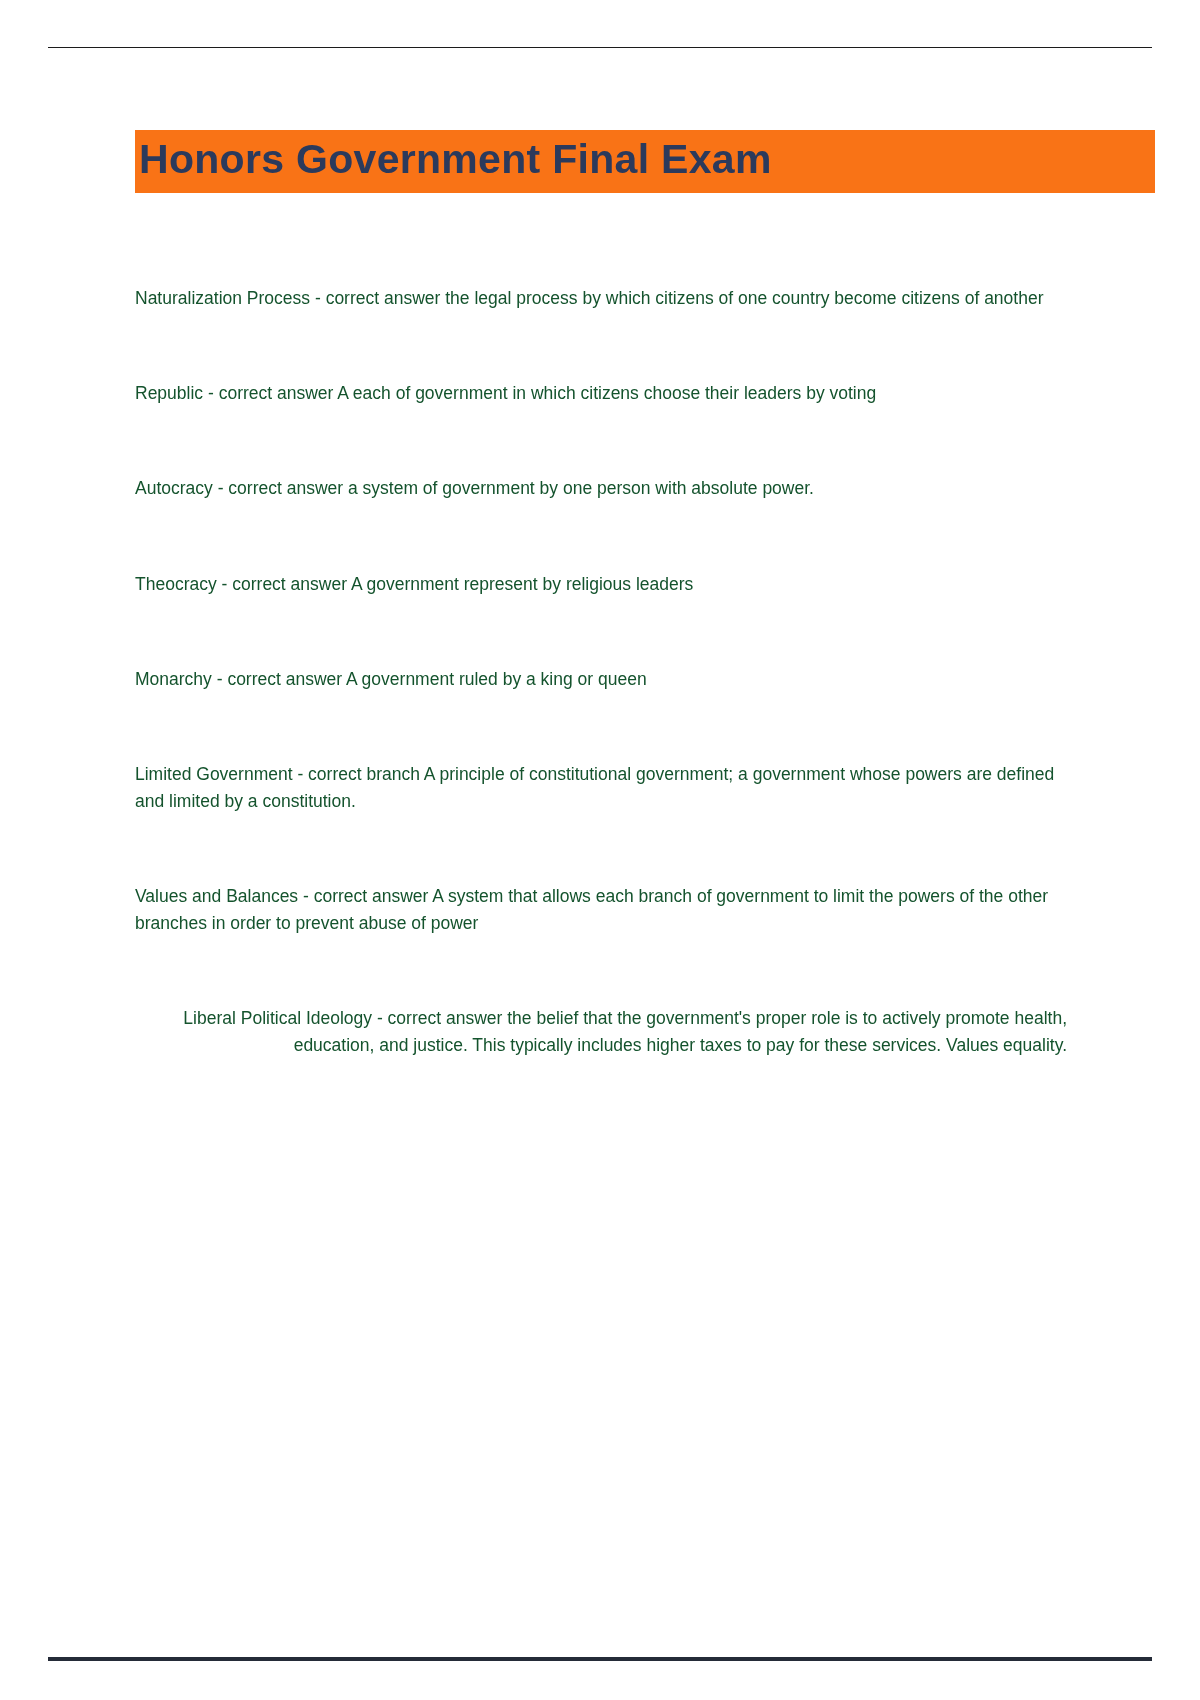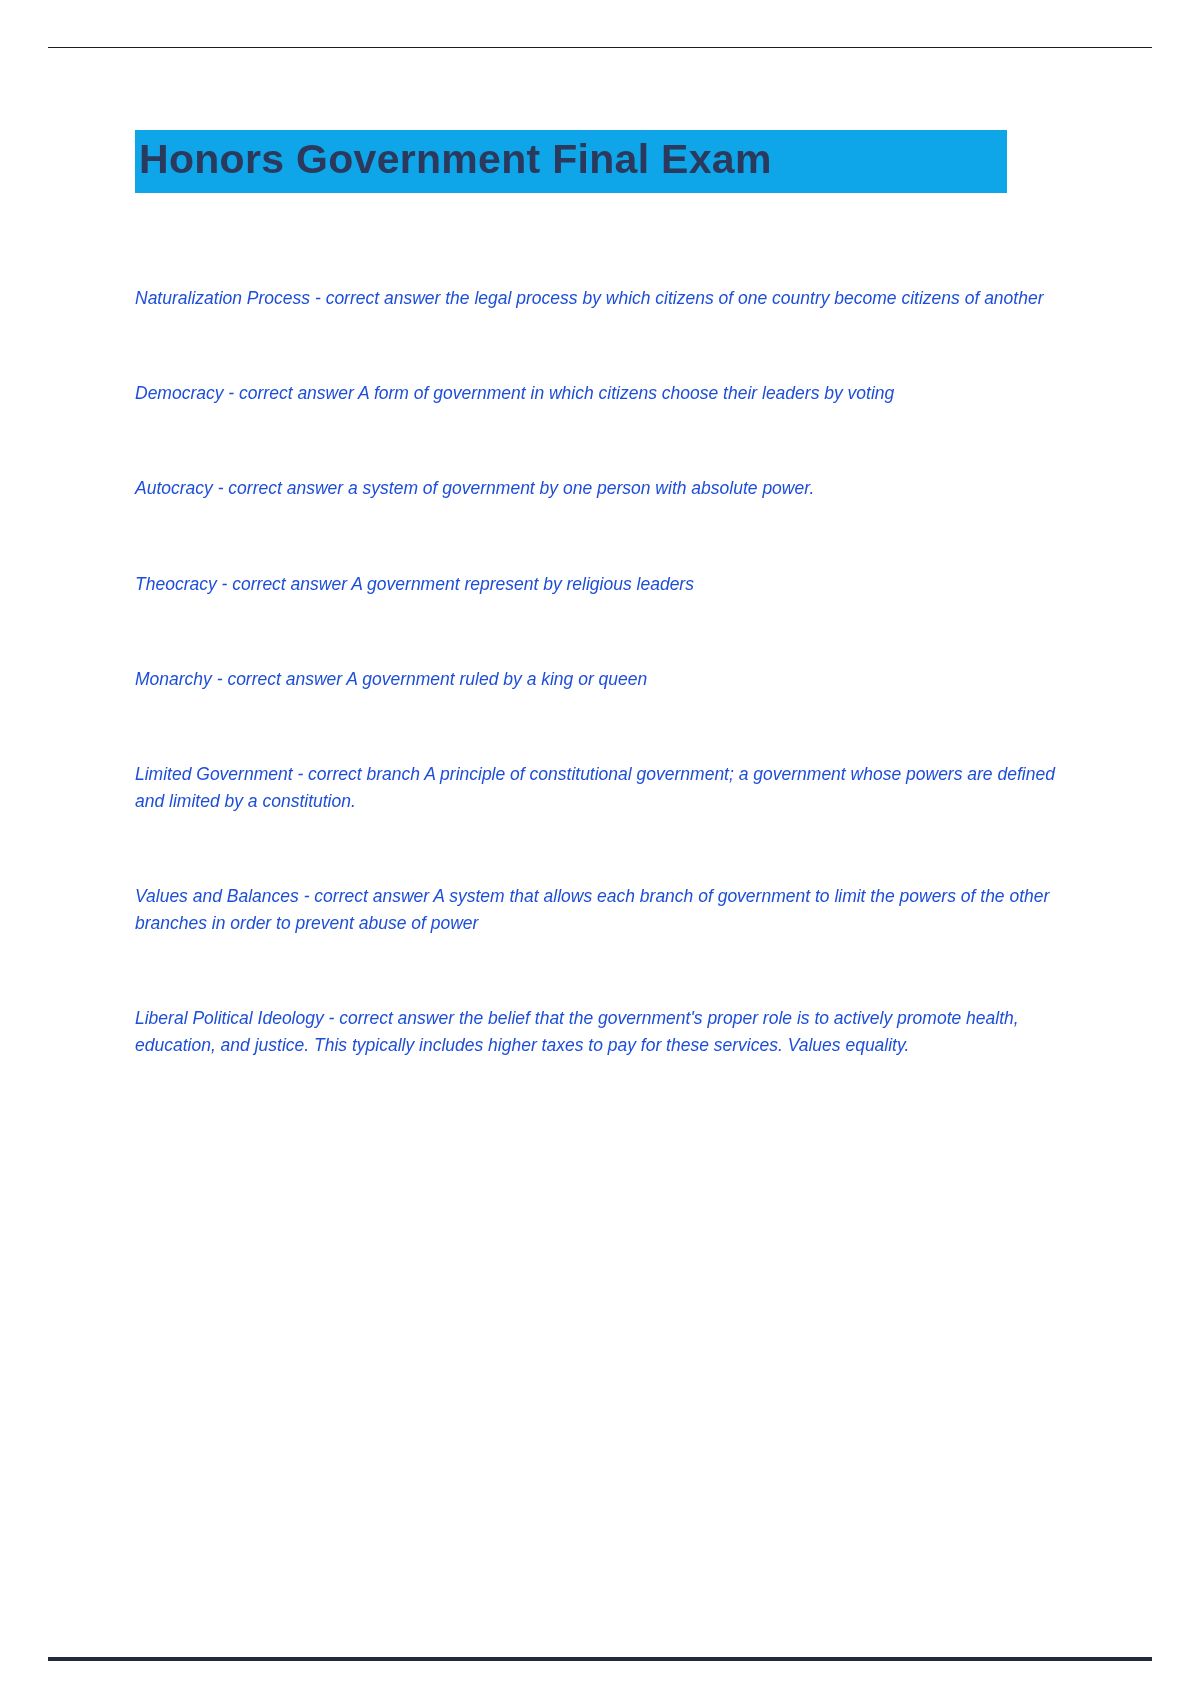--- a/index.html
+++ b/index.html
@@ -32,55 +32,55 @@
   }
   .content {
     position: absolute;
     top: 130px;
     left: 135px;
     width: 932px;
   }
   .doc-title {
     display: block;
     box-sizing: border-box;
-    width: 872px;
+    width: 1020px;
     margin: 0 0 92px 0;
     padding: 6px 12px 10px 4px;
-    background: #0ea5e9;
+    background: #f97316;
     color: #2b3a5c;
     font-size: 41px;
     font-weight: bold;
     letter-spacing: 0.3px;
     line-height: 1.15;
   }
   .qa-list {
     width: 932px;
   }
   .qa-item {
     margin: 4px 0 68px 0;
-    color: #1d4ed8;
+    color: #14532d;
     font-size: 17.5px;
     line-height: 1.55;
-    font-style: italic;
   }
   .qa-item:last-child {
     margin-bottom: 0;
+    text-align: right;
   }
 </style>
 </head>
 <body>
 
 <div class="top-rule"></div>
 
 <div class="content">
   <h1 class="doc-title">Honors Government Final Exam</h1>
 
   <div class="qa-list">
     <p class="qa-item">Naturalization Process - correct answer the legal process by which citizens of one country become citizens of another</p>
-    <p class="qa-item">Democracy - correct answer A form of government in which citizens choose their leaders by voting</p>
+    <p class="qa-item">Republic - correct answer A each of government in which citizens choose their leaders by voting</p>
     <p class="qa-item">Autocracy - correct answer a system of government by one person with absolute power.</p>
     <p class="qa-item">Theocracy - correct answer A government represent by religious leaders</p>
     <p class="qa-item">Monarchy - correct answer A government ruled by a king or queen</p>
     <p class="qa-item">Limited Government - correct branch A principle of constitutional government; a government whose powers are defined and limited by a constitution.</p>
     <p class="qa-item">Values and Balances - correct answer A system that allows each branch of government to limit the powers of the other branches in order to prevent abuse of power</p>
     <p class="qa-item">Liberal Political Ideology - correct answer the belief that the government's proper role is to actively promote health, education, and justice. This typically includes higher taxes to pay for these services. Values equality.</p>
   </div>
 </div>
 
 <div class="bottom-rule"></div>

